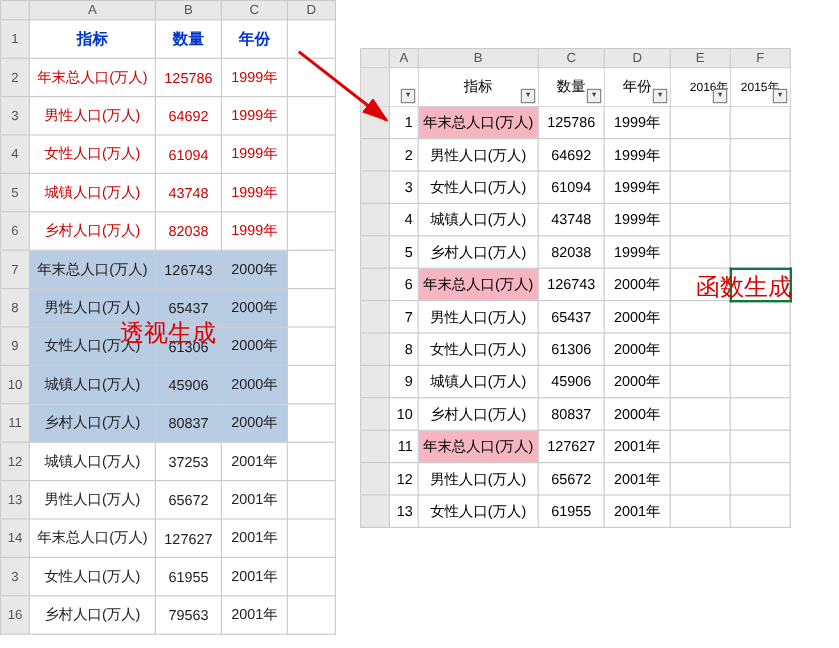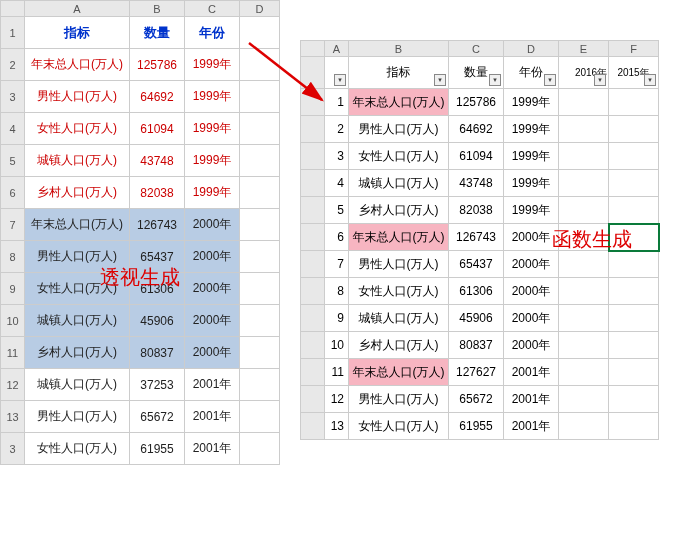--- a/index.html
+++ b/index.html
@@ -109,21 +109,21 @@
     
     
     .overlay {
       position: absolute;
       color: #d00;
       font-size: 20px;
       font-weight: normal;
       pointer-events: none;
     }
     .ov1 { left: 100px; top: 264px; }
-    .ov2 { left: 552px; top: 226px; }
+    .ov2 { left: 580px; top: 226px; }
     
     
     .arrow {
       position: absolute;
       left: 244px;
       top: 38px;
       pointer-events: none;
     }
   </style>
 </head>
@@ -225,23 +225,37 @@
         <td class="colD"></td>
       </tr>
       <tr class="data-row">
         <td class="row-head">13</td>
         <td class="colA black-text">男性人口(万人)</td>
         <td class="colB black-text">65672</td>
         <td class="colC black-text">2001年</td>
         <td class="colD"></td>
       </tr>
       <tr class="data-row">
+        <td class="row-head">14</td>
+        <td class="colA black-text">年末总人口(万人)</td>
+        <td class="colB black-text">127627</td>
+        <td class="colC black-text">2001年</td>
+        <td class="colD"></td>
+      </tr>
+      <tr class="data-row">
         <td class="row-head">3</td>
         <td class="colA black-text">女性人口(万人)</td>
         <td class="colB black-text">61955</td>
+        <td class="colC black-text">2001年</td>
+        <td class="colD"></td>
+      </tr>
+      <tr class="data-row">
+        <td class="row-head">16</td>
+        <td class="colA black-text">乡村人口(万人)</td>
+        <td class="colB black-text">79563</td>
         <td class="colC black-text">2001年</td>
         <td class="colD"></td>
       </tr>
     </tbody>
 </table>
 
 <table class="right-sheet">
   <tbody>
       <tr>
     <td class="corner"></td>

